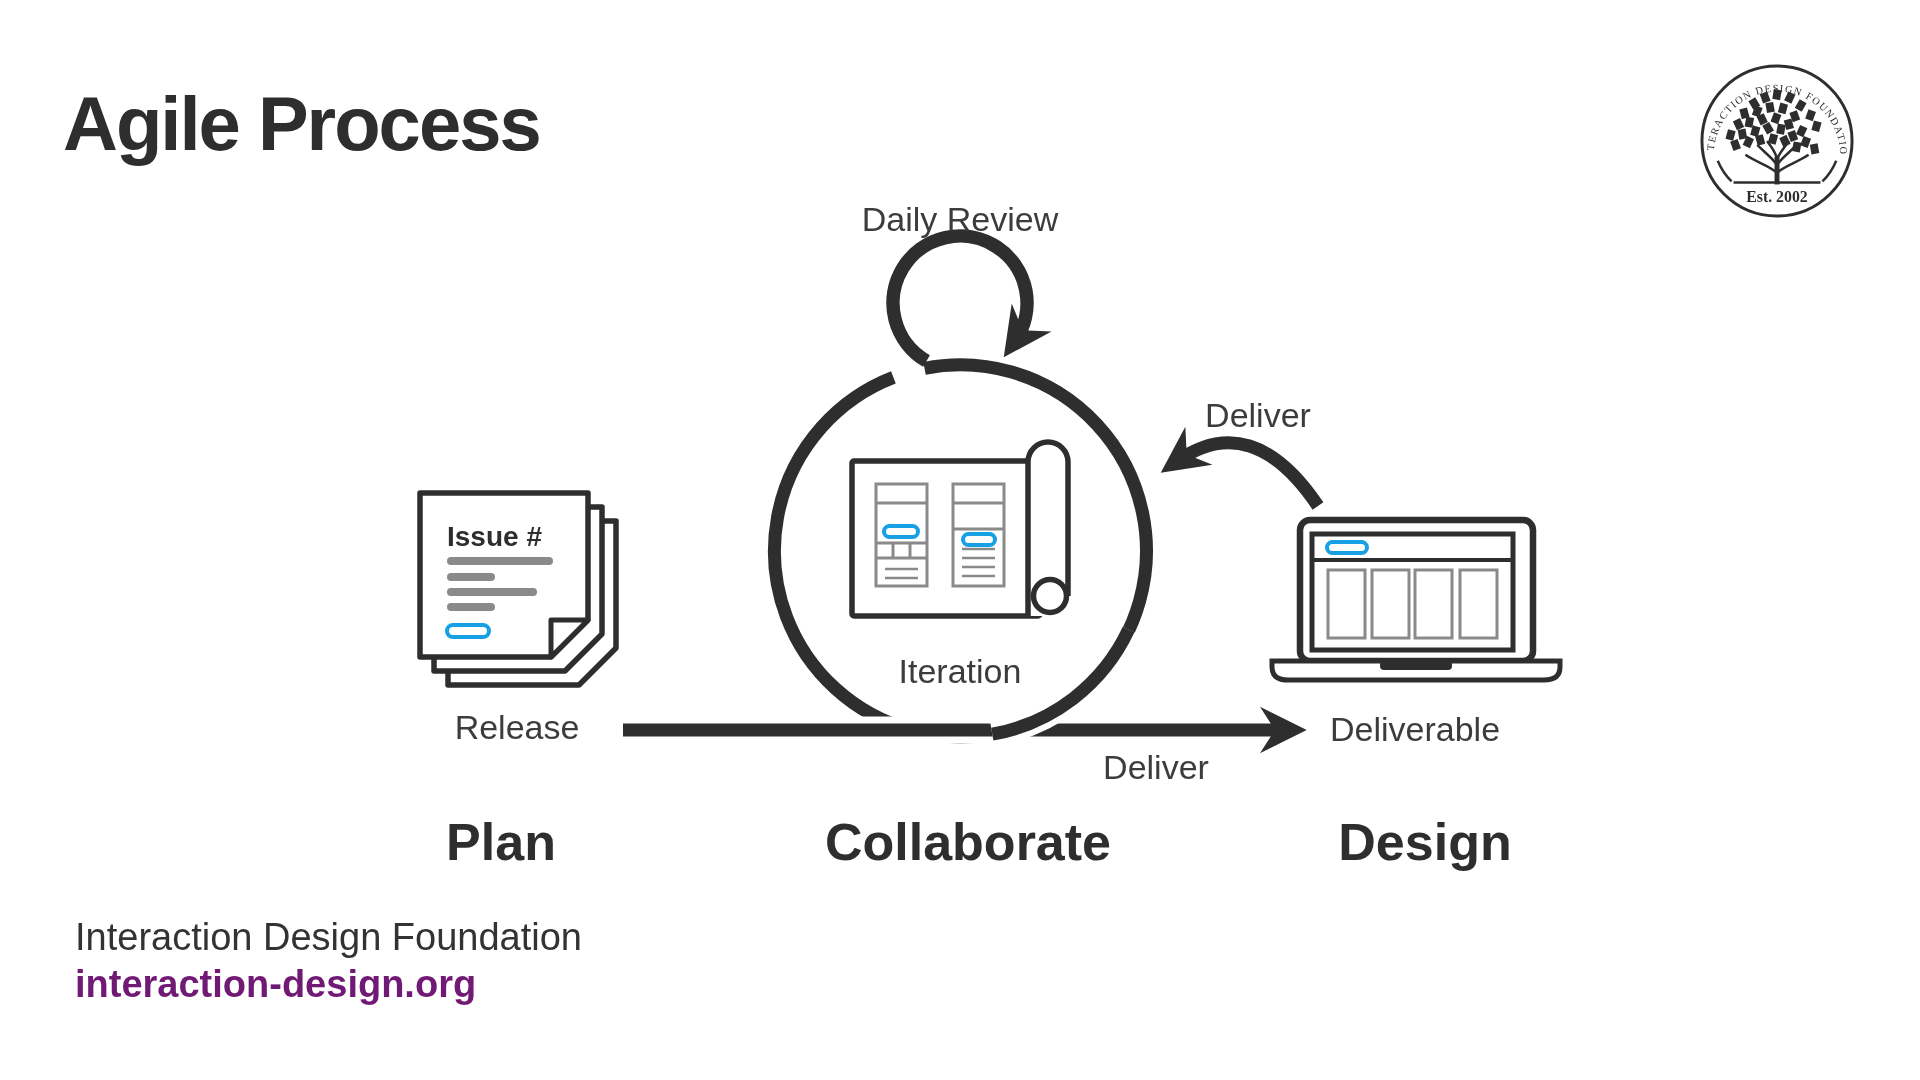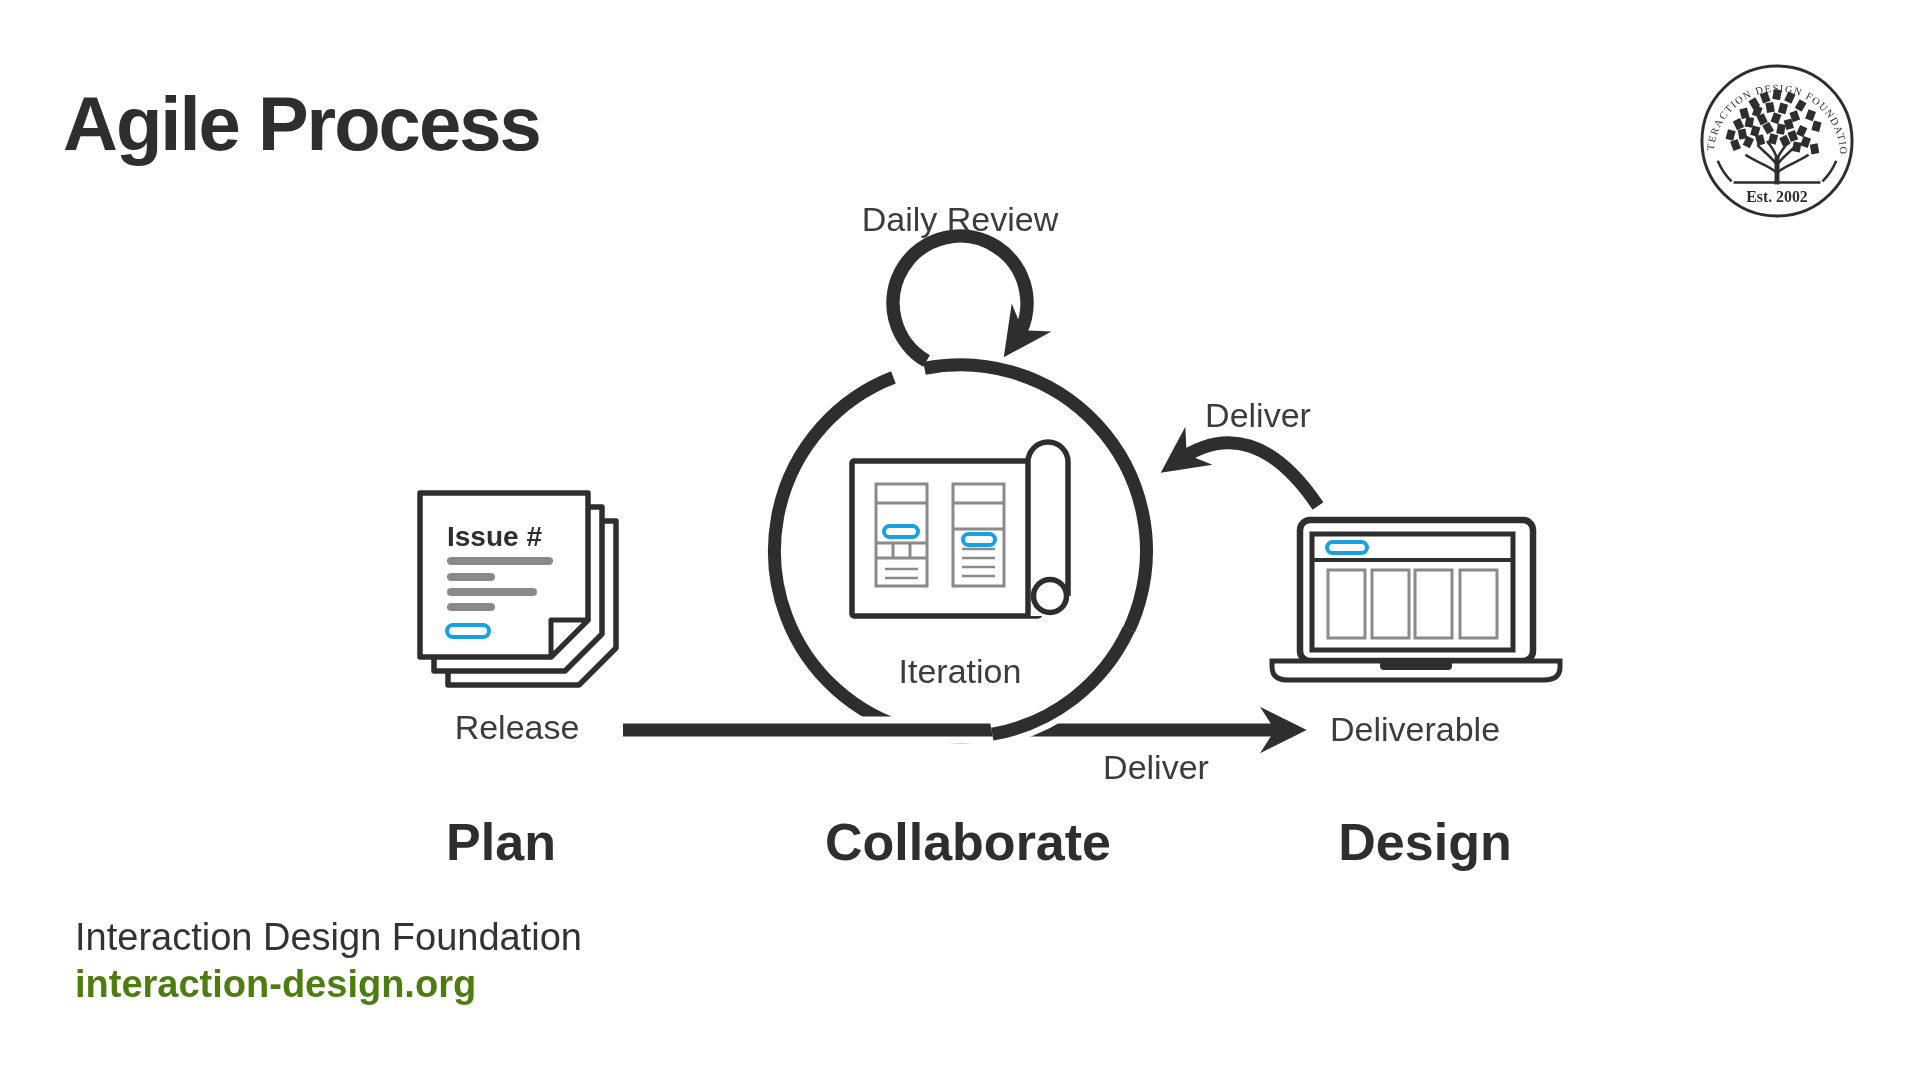--- a/index.html
+++ b/index.html
@@ -5,21 +5,21 @@
   html,body{margin:0;padding:0;background:#ffffff;}
   body{width:1920px;height:1080px;position:relative;overflow:hidden;
        font-family:"Liberation Sans","DejaVu Sans",sans-serif;color:#2e2e2e;}
   .abs{position:absolute;}
   .ctr{transform:translateX(-50%);white-space:nowrap;}
   #title{left:63px;top:80px;font-size:76px;font-weight:700;letter-spacing:-2px;color:#2e2e2e;}
   .small-label{font-size:34px;font-weight:400;color:#3c3c3c;}
   .stage-label{font-size:52px;font-weight:700;color:#2e2e2e;top:812px;text-align:right;}
   #footer{left:75px;top:914px;line-height:1.24;}
   #footer .org{font-size:38px;font-weight:400;color:#333;}
-  #footer .site{font-size:38px;font-weight:700;color:#4d7c0f;}
+  #footer .site{font-size:38px;font-weight:700;color:#701a75;}
   svg text{font-family:"Liberation Sans","DejaVu Sans",sans-serif;}
   .serif{font-family:"Liberation Serif","DejaVu Serif",serif;}
 </style>
 </head>
 <body>
 
 <svg class="abs" style="left:0;top:0" width="1920" height="1080" viewBox="0 0 1920 1080">
   <defs>
     <marker id="ah" viewBox="0 0 10 10" refX="6" refY="5" markerWidth="3.6" markerHeight="4.4" orient="auto">
       <path d="M 0 0 L 10 5 L 0 10 L 3.2 5 Z" fill="#2e2e2e"></path>

